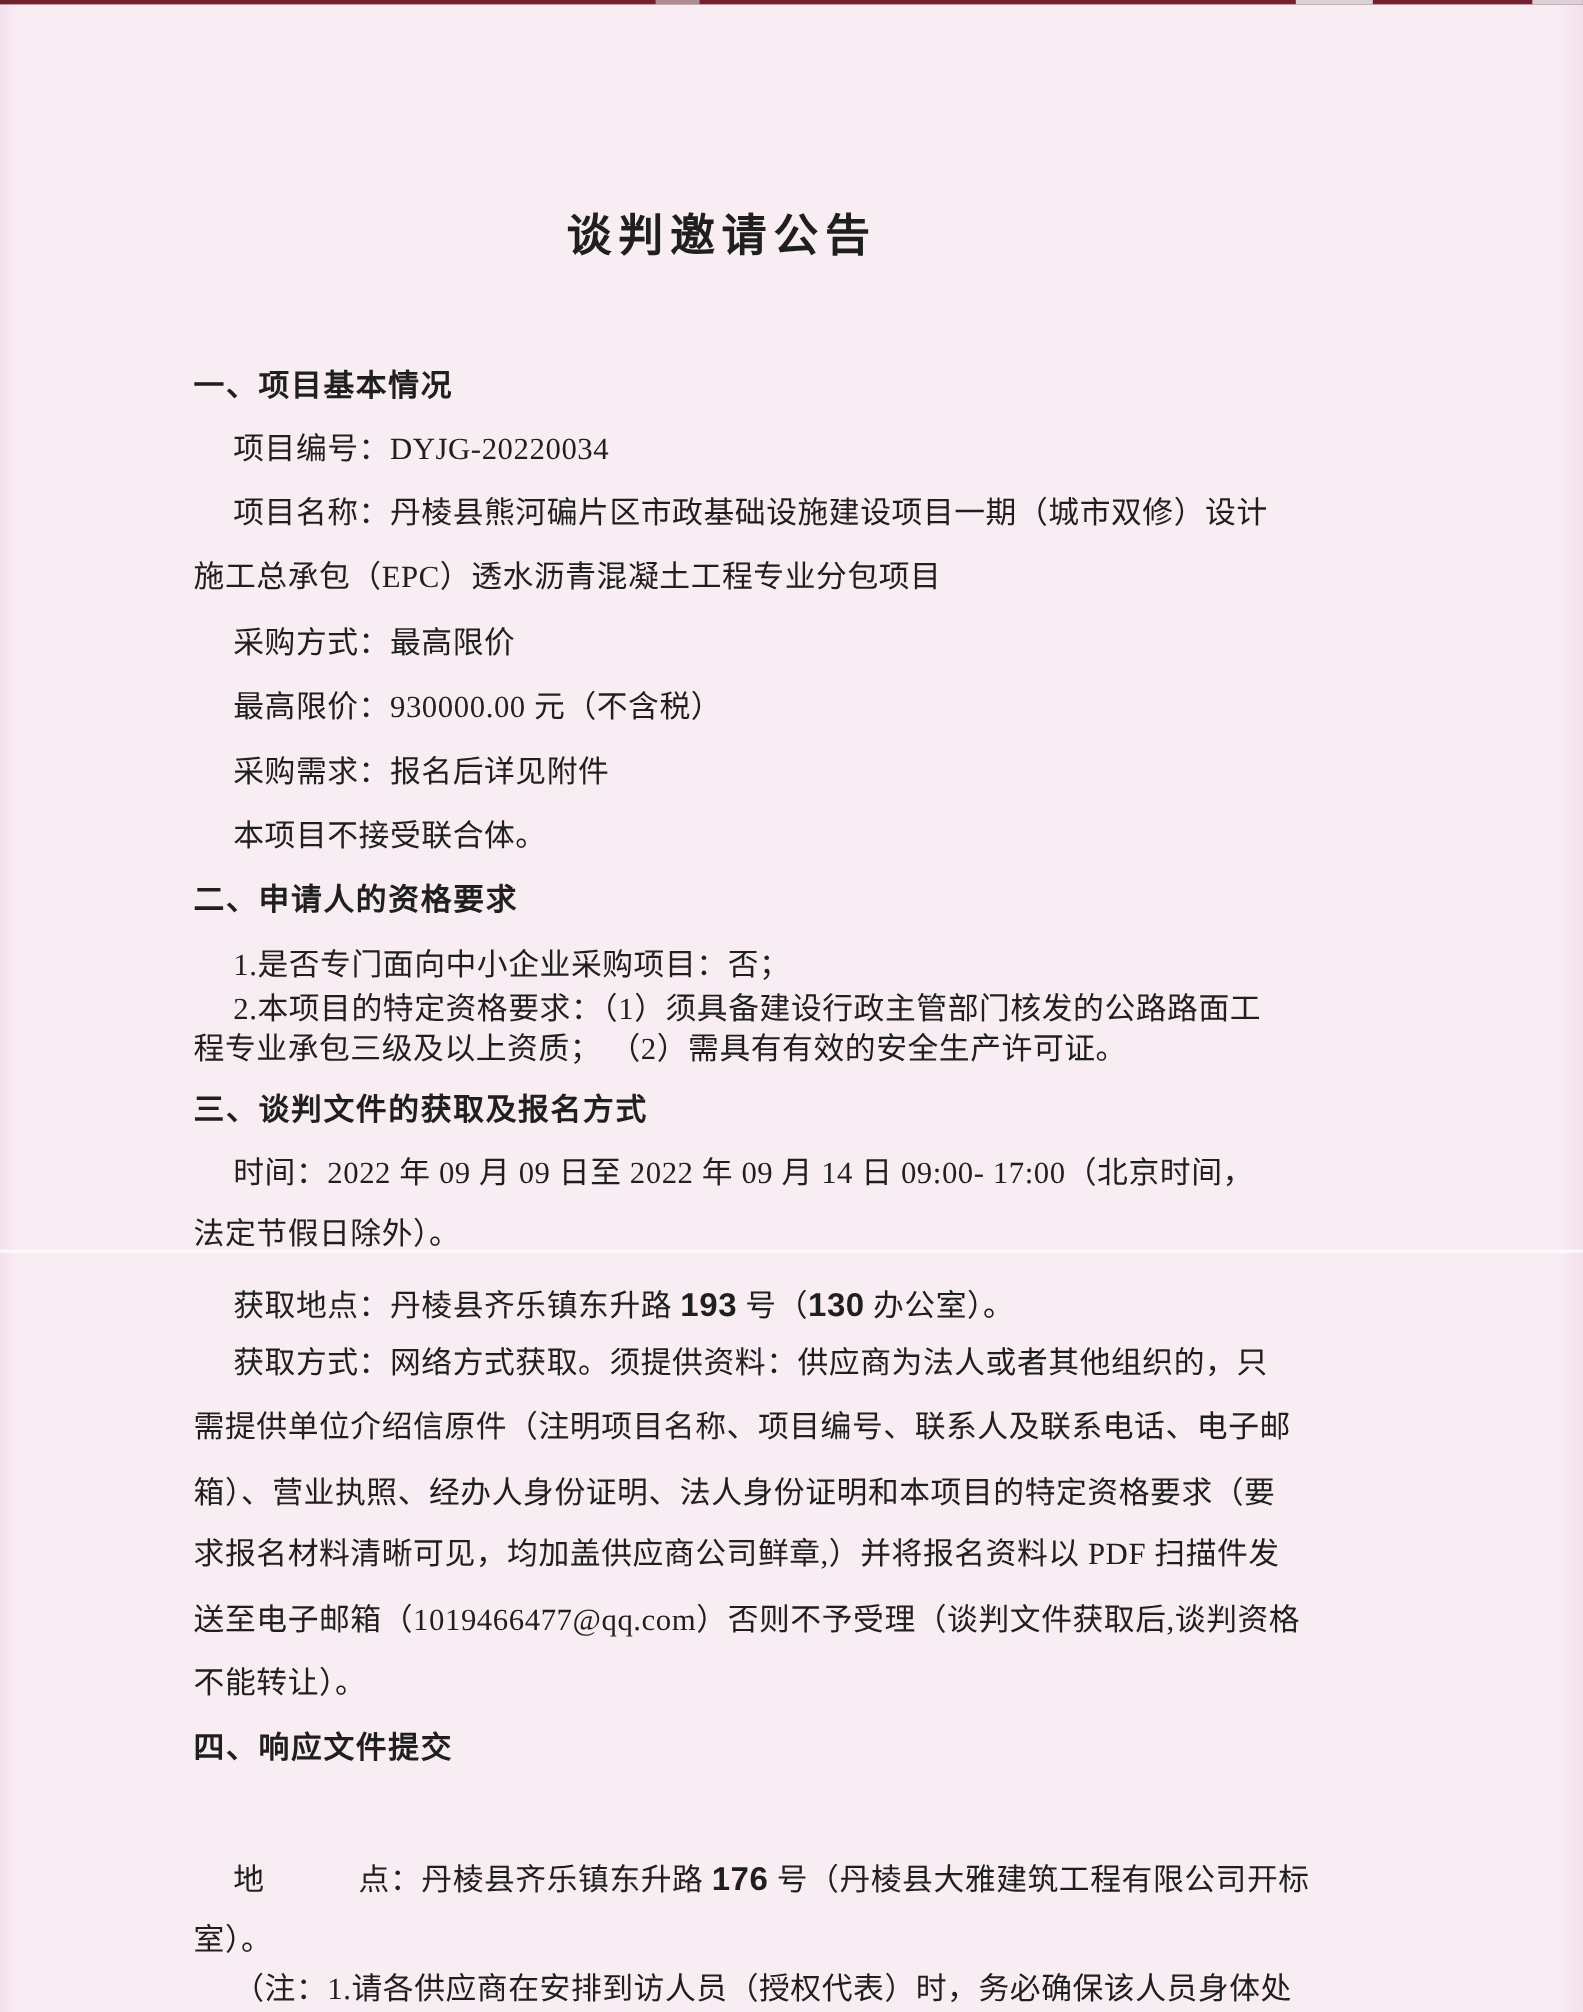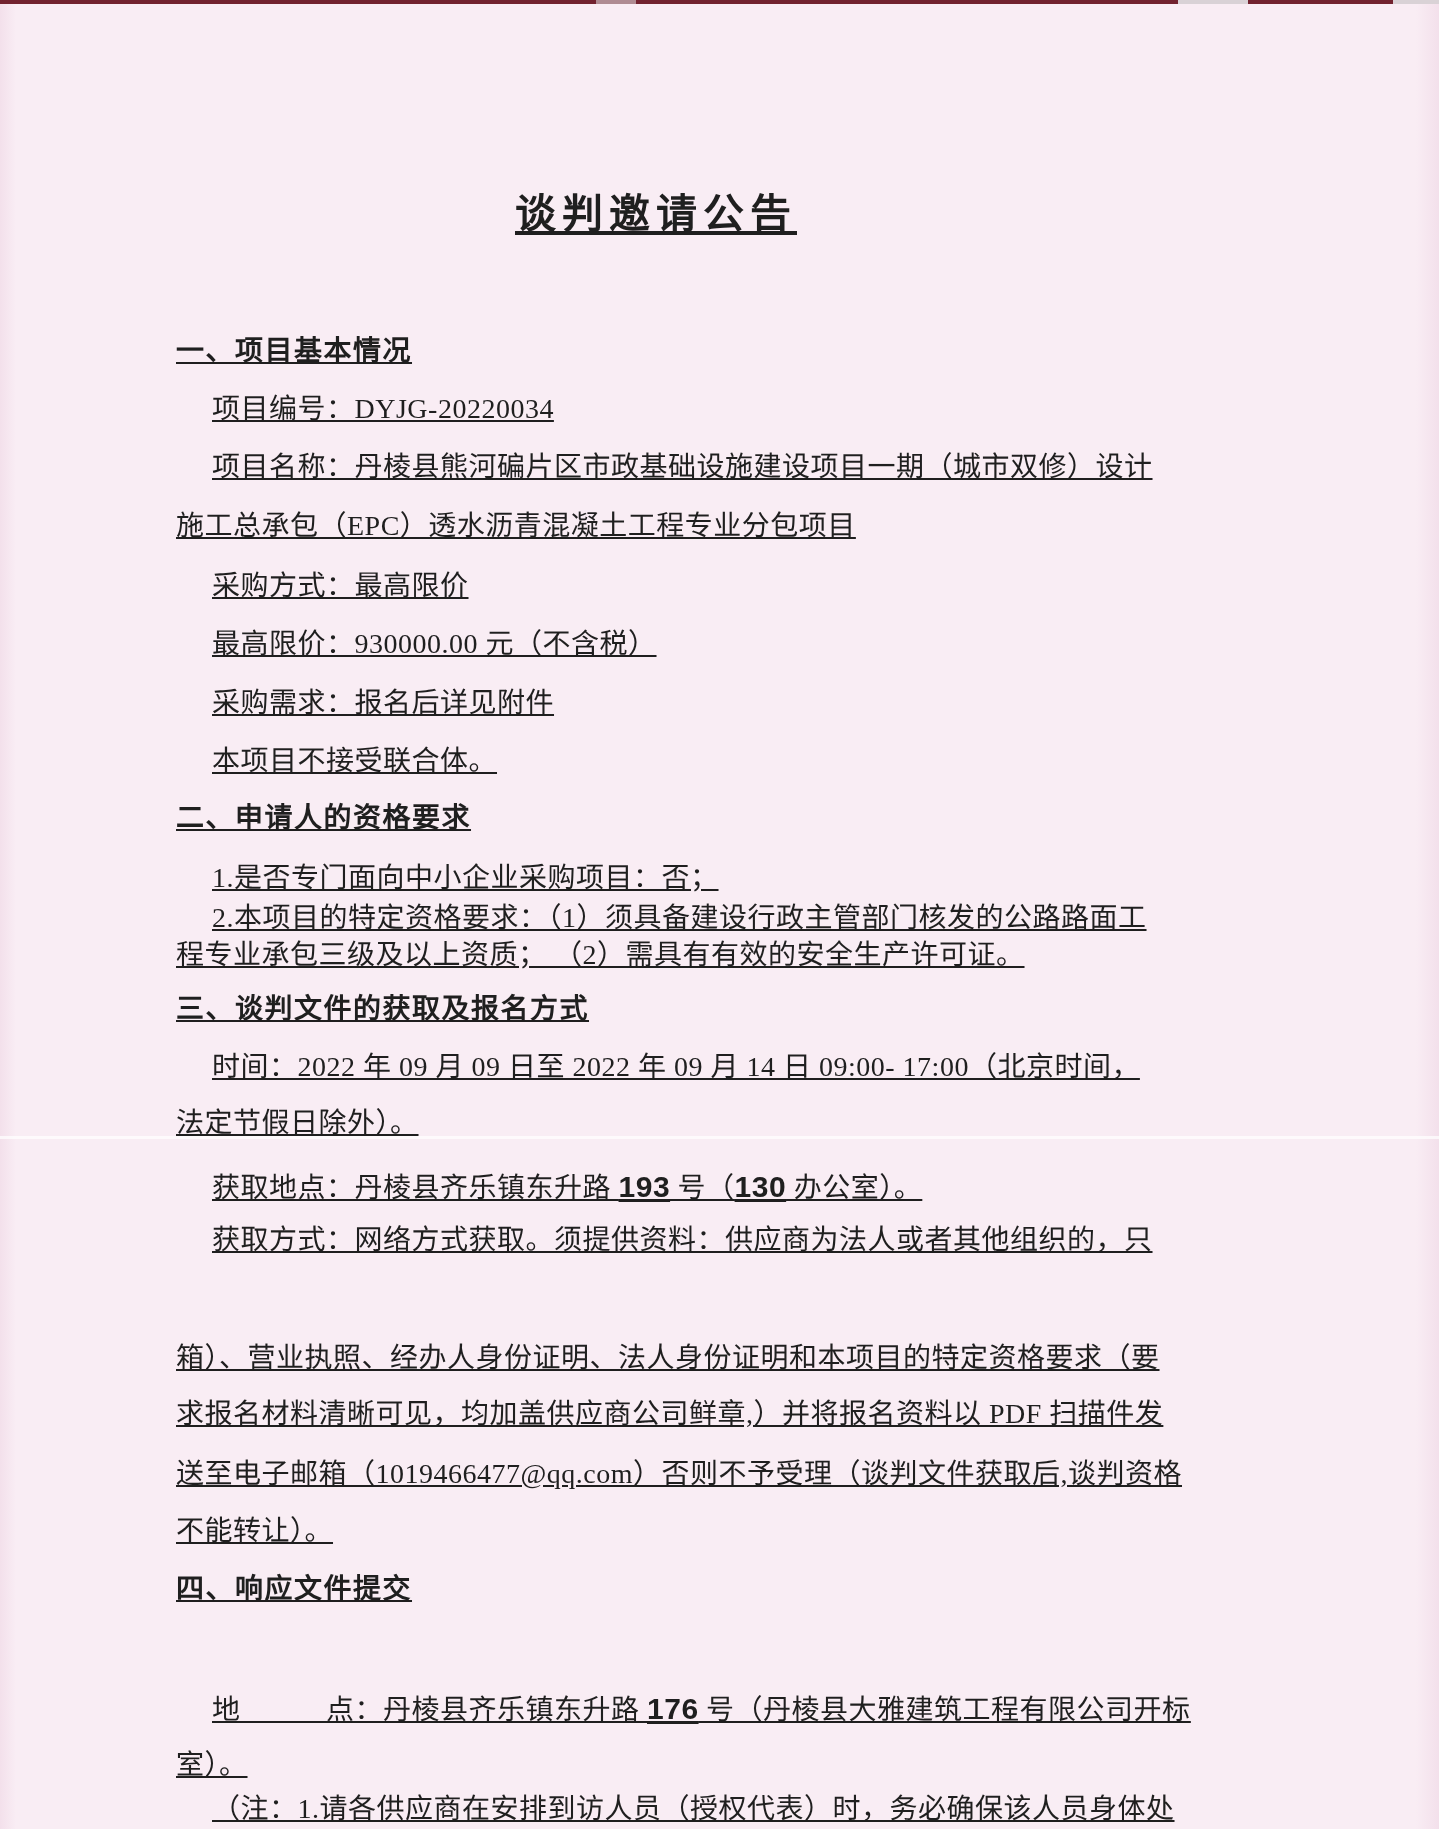--- a/index.html
+++ b/index.html
@@ -1,15 +1,15 @@
 <!DOCTYPE html>
 <html lang="zh-CN" style="--page-bg: #f8ecf3; --ink: #1f1f1f; --scan-line: #72222f;"><head>
 <meta charset="utf-8">
 <style>
-  * { margin: 0; padding: 0; box-sizing: border-box; text-decoration: underline; }
+  * { margin: 0; padding: 0; box-sizing: border-box; }
   html, body { width: 1439px; height: 1829px; }
   body {
     position: relative;
     overflow: hidden;
     font-family: "Liberation Serif", "DejaVu Serif", serif;
     color: var(--ink, #1f1f1f);
     background: var(--page-bg, #f8ecf3);
   }
   .page {
     position: absolute; inset: 0;
@@ -86,20 +86,21 @@
   <div class="line heading" style="top:800px">二、申请人的资格要求</div>
   <div class="line indent" style="top:860px">1.是否专门面向中小企业采购项目：否；</div>
   <div class="line indent" style="top:900px">2.本项目的特定资格要求：（1）须具备建设行政主管部门核发的公路路面工</div>
   <div class="line" style="top:937px">程专业承包三级及以上资质； （2）需具有有效的安全生产许可证。</div>
 
   <div class="line heading" style="top:991px">三、谈判文件的获取及报名方式</div>
   <div class="line indent" style="top:1049px">时间：2022 年 09 月 09 日至 2022 年 09 月 14 日 09:00- 17:00（北京时间，</div>
   <div class="line" style="top:1105px">法定节假日除外）。</div>
   <div class="line indent" style="top:1167px"><span>获取地点：丹棱县齐乐镇东升路 </span><span class="num">193</span><span> 号（</span><span class="num">130</span><span> 办公室）。</span></div>
   <div class="line indent" style="top:1222px">获取方式：网络方式获取。须提供资料：供应商为法人或者其他组织的，只</div>
+  <div class="line" style="top:1280px">需提供单位介绍信原件（注明项目名称、项目编号、联系人及联系电话、电子邮</div>
   <div class="line" style="top:1340px">箱）、营业执照、经办人身份证明、法人身份证明和本项目的特定资格要求（要</div>
   <div class="line" style="top:1396px">求报名材料清晰可见，均加盖供应商公司鲜章,）并将报名资料以 PDF 扫描件发</div>
   <div class="line" style="top:1456px">送至电子邮箱（1019466477@qq.com）否则不予受理（谈判文件获取后,谈判资格</div>
   <div class="line" style="top:1513px">不能转让）。</div>
 
   <div class="line heading" style="top:1571px">四、响应文件提交</div>
   <div class="line indent" style="top:1689px"><span>地　　　点：丹棱县齐乐镇东升路 </span><span class="num">176</span><span> 号（丹棱县大雅建筑工程有限公司开标</span></div>
   <div class="line" style="top:1747px">室）。</div>
   <div class="line indent" style="top:1791px">（注：1.请各供应商在安排到访人员（授权代表）时，务必确保该人员身体处</div>
 

